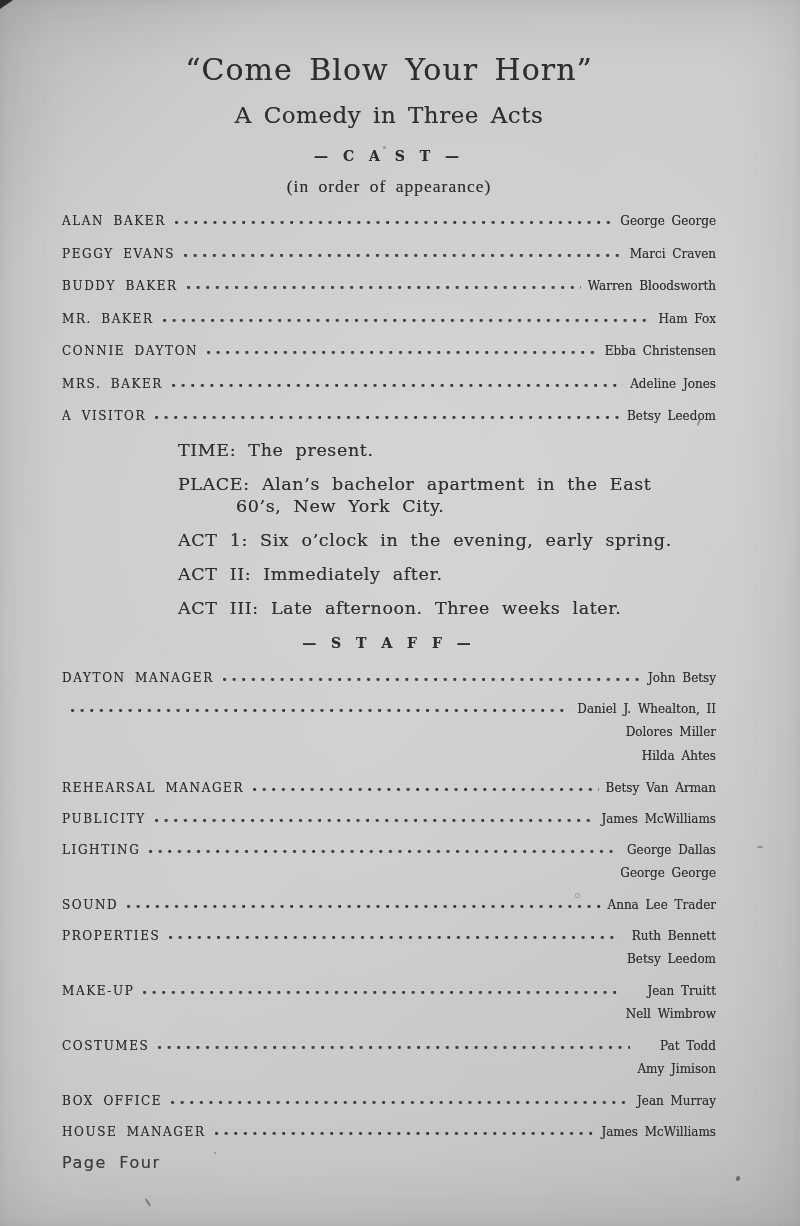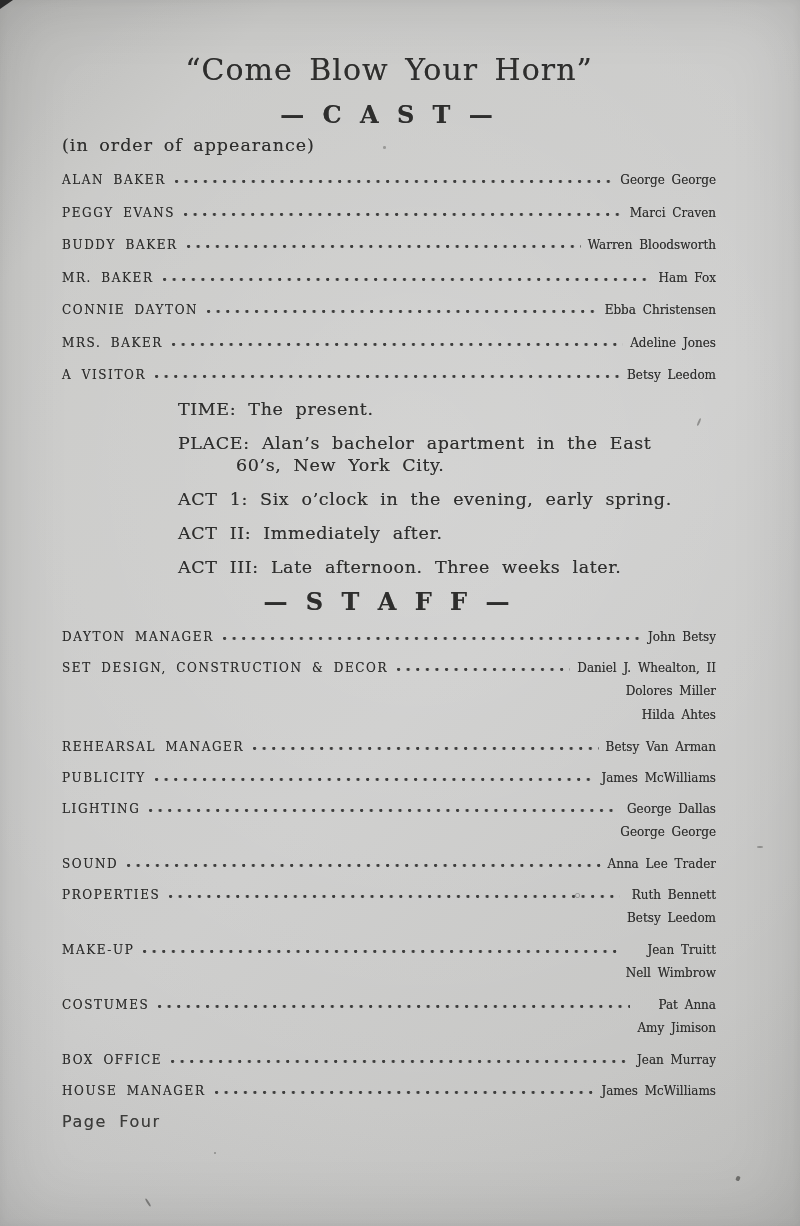--- a/index.html
+++ b/index.html
@@ -36,25 +36,25 @@
     margin-top: 52px; text-align: center;
     font-size: 30px; font-weight: normal; letter-spacing: 1px; word-spacing: 6px;
     line-height: 36px;
   }
   .subtitle {
     margin-top: 13px; text-align: center;
     font-size: 23px; letter-spacing: 0.5px; word-spacing: 4px; line-height: 28px;
   }
   .sec-head {
     margin-top: 15px; text-align: center;
-    font-size: 24px; font-weight: bold; letter-spacing: 5px; line-height: 24px;
+    font-size: 14px; font-weight: bold; letter-spacing: 5px; line-height: 24px;
   }
   .note {
-    margin-top: 7px; text-align: left;
-    font-size: 17.5px; letter-spacing: 1px; word-spacing: 4px; line-height: 22px;
+    margin-top: 7px; text-align: center;
+    font-size: 17.5px; letter-spacing: 1px; word-spacing: 4px; line-height: 22px; font-family: Liberation Serif, serif;
   }
 
   .cast-list { margin-top: 14px; }
   .row {
     display: flex; align-items: baseline;
     font-size: 12px; line-height: 21px;
   }
   .cast-list .row { margin-bottom: 11.5px; }
   .role { white-space: nowrap; letter-spacing: 1.6px; word-spacing: 4px; }
   .leader {
@@ -92,20 +92,21 @@
 <div class="speck s2"></div>
 <div class="speck s3"></div>
 <div class="speck s4"></div>
 <div class="speck s5"></div>
 <div class="speck s6"></div>
 <div class="speck s7"></div>
 
 <div class="content">
 
   <div class="title">“Come Blow Your Horn”</div>
+  <div class="subtitle">A Comedy in Three Acts</div>
 
   <div class="sec-head">— C A S T —</div>
   <div class="note">(in order of appearance)</div>
 
   <div class="cast-list">
     <div class="row">
       <span class="role">ALAN BAKER</span>
       <span class="leader"></span>
       <span class="name">George George</span>
     </div>
@@ -169,21 +170,20 @@
 
   <div class="staff-list">
     <div class="row">
       <span class="role">DAYTON MANAGER</span>
       <span class="leader"></span>
       <div class="names">
         <div>John Betsy</div>
       </div>
     </div>
     <div class="row">
-      <span class="role">SET DESIGN, CONSTRUCTION &amp; DECOR</span>
       <span class="leader"></span>
       <div class="names">
         <div>Daniel J. Whealton, II</div>
         <div>Dolores Miller</div>
         <div>Hilda Ahtes</div>
       </div>
     </div>
     <div class="row">
       <span class="role">REHEARSAL MANAGER</span>
       <span class="leader"></span>
@@ -226,21 +226,21 @@
       <span class="leader"></span>
       <div class="names">
         <div>Jean Truitt</div>
         <div>Nell Wimbrow</div>
       </div>
     </div>
     <div class="row">
       <span class="role">COSTUMES</span>
       <span class="leader"></span>
       <div class="names">
-        <div>Pat Anna</div>
+        <div>Pat Todd</div>
         <div>Amy Jimison</div>
       </div>
     </div>
     <div class="row">
       <span class="role">BOX OFFICE</span>
       <span class="leader"></span>
       <div class="names">
         <div>Jean Murray</div>
       </div>
     </div>

